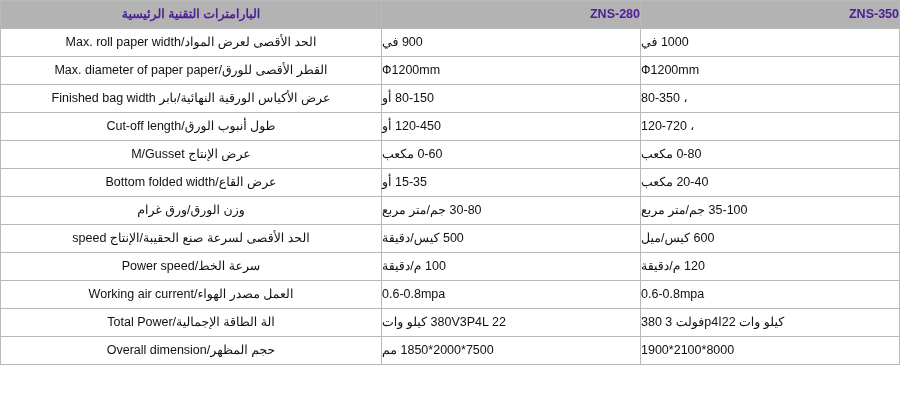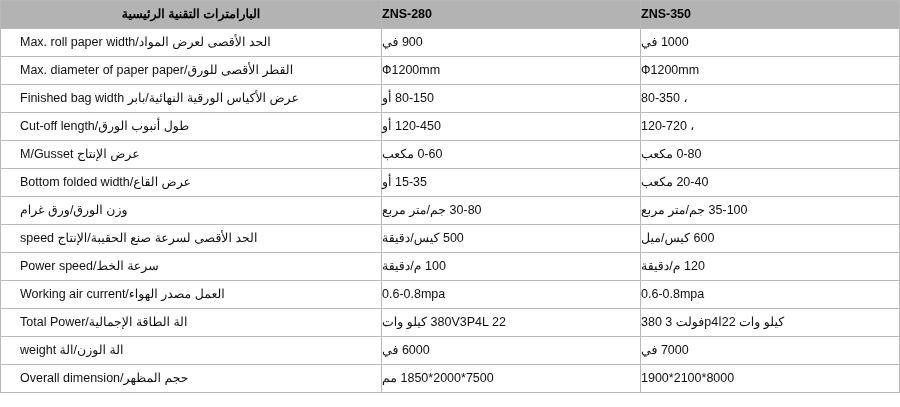--- a/index.html
+++ b/index.html
@@ -21,63 +21,62 @@
   }
   #spec-table th, #spec-table td {
     border: 1px solid #b9b9b9;
     font-size: 12.5px;
     padding: 0;
     height: 27px;
     line-height: 1.15;
   }
   thead th {
     background: #b3b3b3;
-    color: #000000;
+    color: #4c1d95;
     font-weight: bold;
     font-size: 13px;
     height: 29px;
     border-color: #a3a3a3;
   }
   .col-param { width: 381px; }
   .col-model { width: 259px; }
 
   
   td.param {
     text-align: left;
     padding: 0 8px;
     white-space: nowrap;
     direction: rtl;
     unicode-bidi: plaintext;
   }
   td.param .param-inner {
     display: block;
-    text-align: left;
+    text-align: center;
     direction: rtl;
     unicode-bidi: isolate;
-    margin-left: 19px;
   }
   td.value {
     text-align: left;
     padding: 0 6px;
     white-space: nowrap;
     direction: rtl;
     unicode-bidi: plaintext;
   }
   td.value .value-inner {
     display: inline-block;
     direction: rtl;
     unicode-bidi: isolate;
   }
   thead th.head-param {
     text-align: center;
     padding: 0 8px;
     direction: rtl;
   }
   thead th.head-model {
-    text-align: left;
+    text-align: right;
   }
 </style>
 </head>
 <body>
 
 <table id="spec-table">
   <colgroup>
     <col class="col-param">
     <col class="col-model">
     <col class="col-model">
@@ -162,26 +161,19 @@
       </tr>
       <tr>
         <td class="param">
           <span class="param-inner">الة الطاقة الإجمالية/Total Power</span>
         </td>
         <td class="value"><span class="value-inner">380V3P4L 22 كيلو وات</span></td>
         <td class="value"><span class="value-inner">كيلو وات 22اp4فولت 3 380</span></td>
       </tr>
       <tr>
         <td class="param">
-          <span class="param-inner">الة الوزن/الة weight</span>
-        </td>
-        <td class="value"><span class="value-inner">6000 في</span></td>
-        <td class="value"><span class="value-inner">7000 في</span></td>
-      </tr>
-      <tr>
-        <td class="param">
           <span class="param-inner">حجم المظهر/Overall dimension</span>
         </td>
         <td class="value"><span class="value-inner">7500*2000*1850 مم</span></td>
         <td class="value"><span class="value-inner">8000*2100*1900</span></td>
       </tr>
     </tbody>
 </table>
 
 </body></html>

